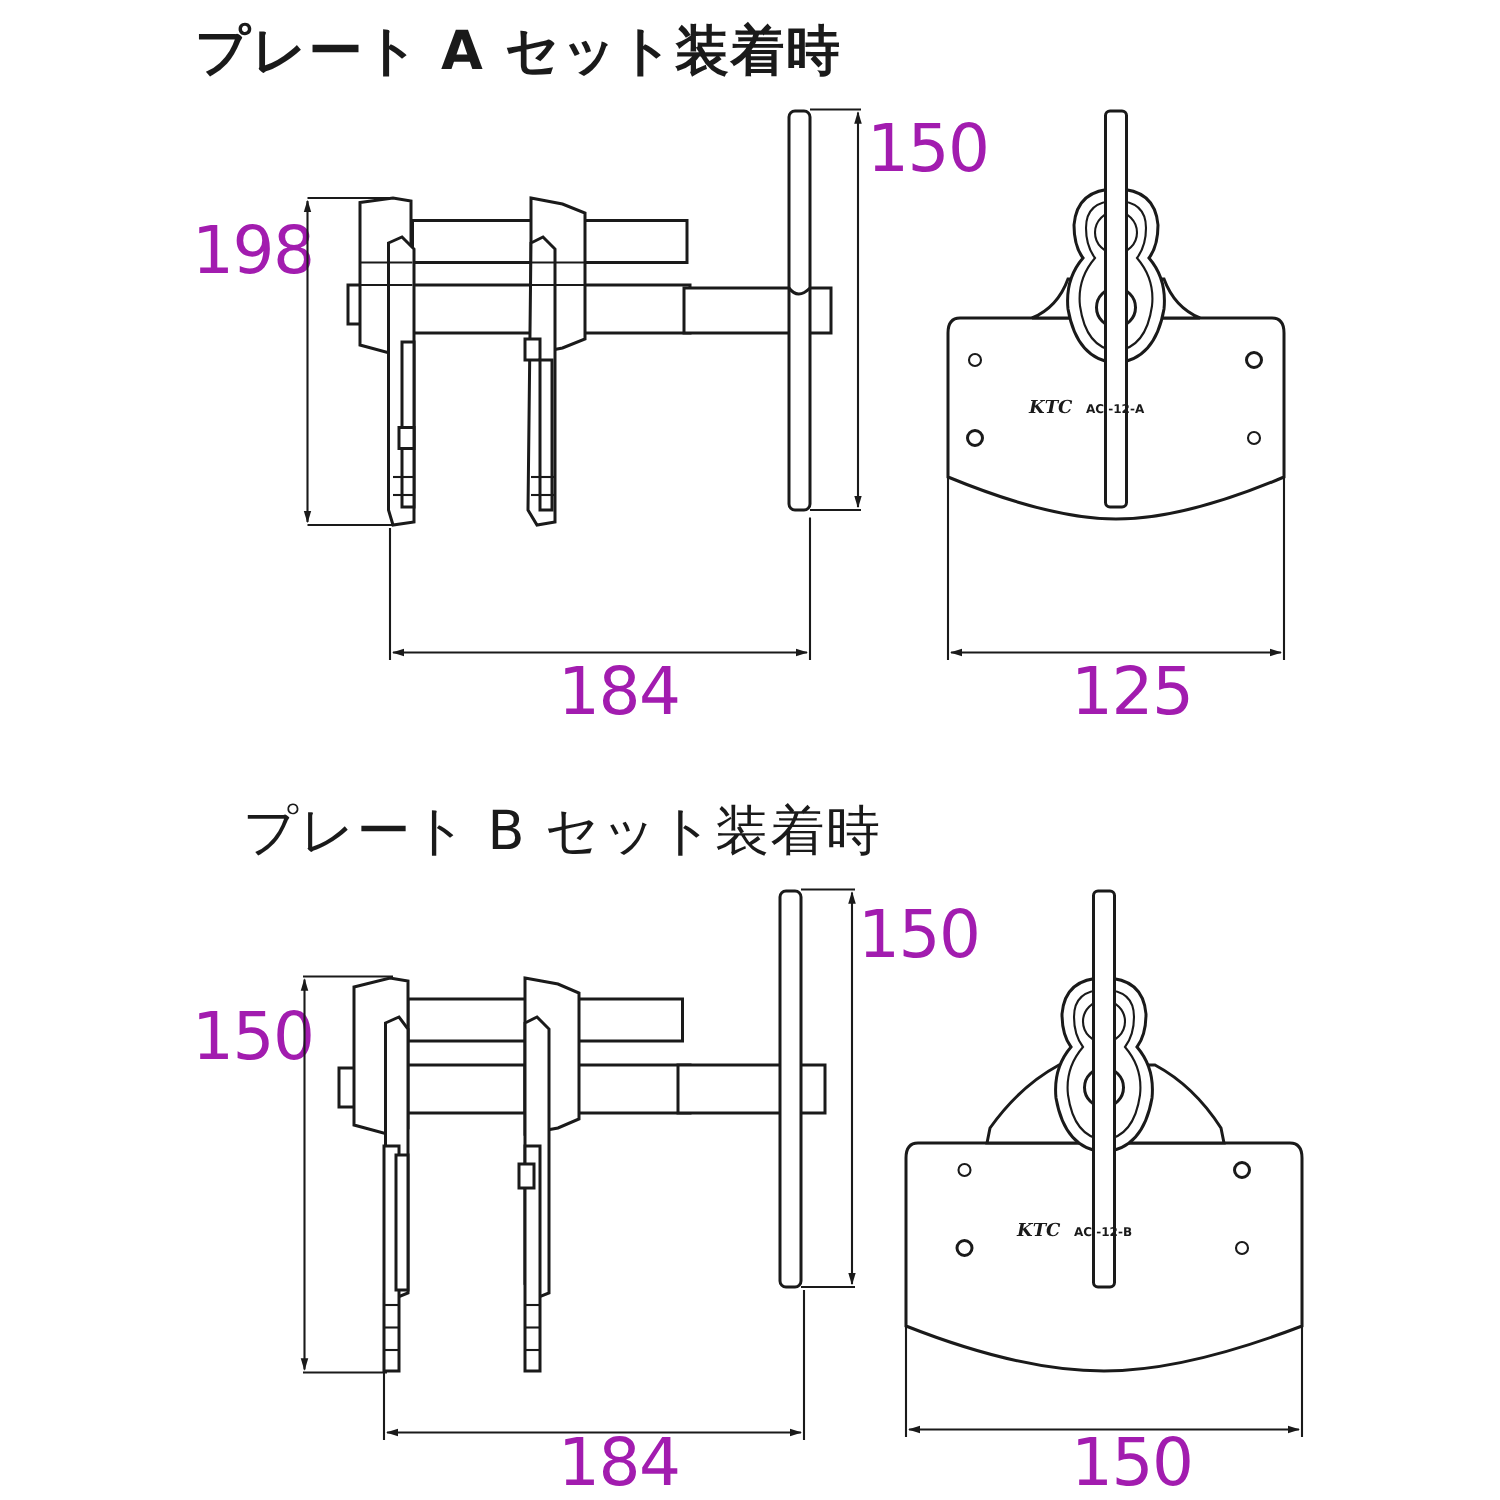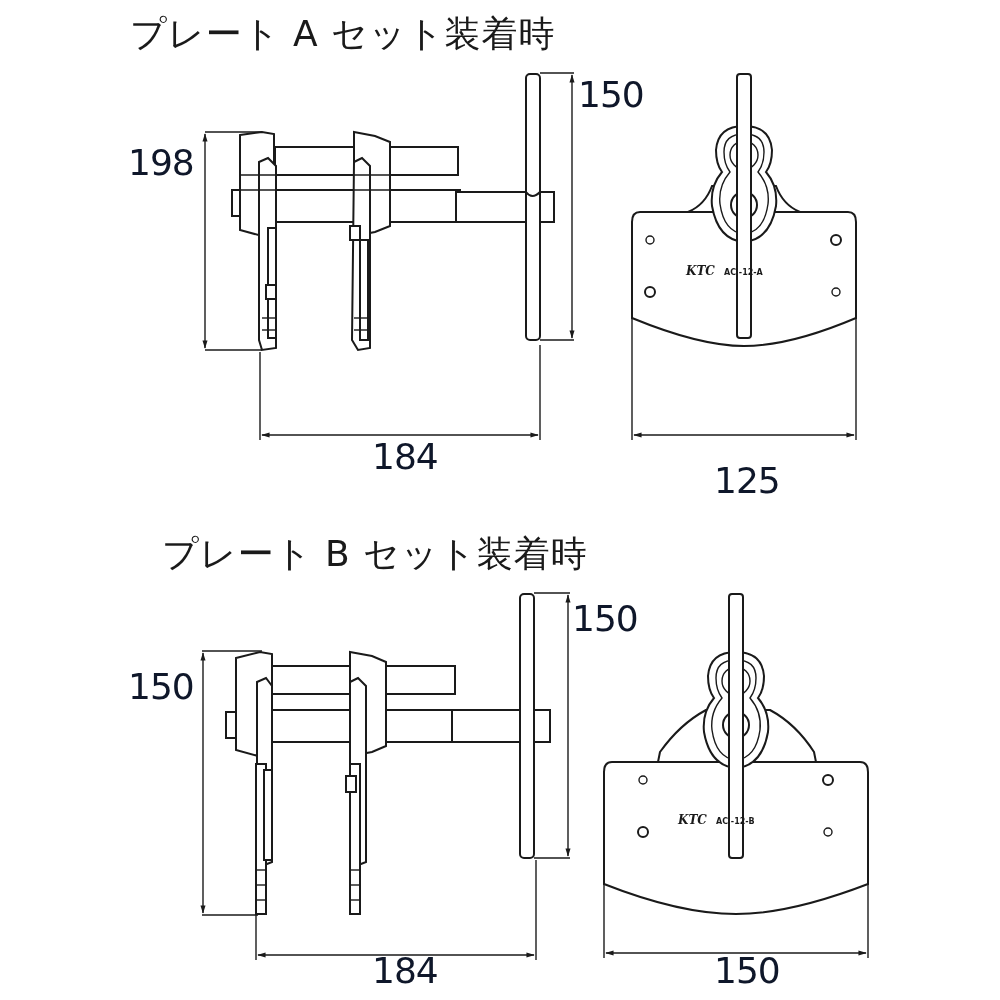--- a/index.html
+++ b/index.html
@@ -1,35 +1,35 @@
 <!DOCTYPE html>
 <html><head>
 <meta charset="utf-8">
 <style>
   html, body { margin: 0; padding: 0; background: #ffffff; }
   body { width: 1000px; height: 1000px; position: relative; overflow: hidden; font-family: "DejaVu Sans", sans-serif; }
   .title { position: absolute; font-family: "DejaVu Sans", sans-serif; font-size: 36px; color: #1a1a1a; letter-spacing: 1px; white-space: nowrap; }
-  .dim { position: absolute; font-family: "DejaVu Sans", sans-serif; font-size: 36px; color: #0f172a; white-space: nowrap; letter-spacing: -1px; }
+  .dim { position: absolute; font-family: "DejaVu Sans", sans-serif; font-size: 44px; color: #a21caf; white-space: nowrap; letter-spacing: -1px; }
   svg { position: absolute; left: 0; top: 0; }
   .ln { fill: none; stroke: #1a1a1a; stroke-width: 2; }
   .thin { fill: none; stroke: #1a1a1a; stroke-width: 1.4; }
   .fillw { fill: #ffffff; stroke: #1a1a1a; stroke-width: 2; }
   .lbl { font-family: "DejaVu Serif", serif; font-weight: bold; font-style: italic; fill: #1a1a1a; }
   .lbl2 { font-family: "DejaVu Sans", sans-serif; font-weight: bold; fill: #1a1a1a; }
 </style>
 </head>
 <body>
 
-<div class="title" style="left:130px; top:10px;">プレート A セット装着時</div>
+<div class="title" style="left:130px; top:10px;font-weight:bold;">プレート A セット装着時</div>
 <div class="title" style="left:162px; top:530px;">プレート B セット装着時</div>
 
 <div class="dim" style="left:128px; top:142px;">198</div>
 <div class="dim" style="left:578px; top:74px;">150</div>
 <div class="dim" style="left:372px; top:436px;">184</div>
-<div class="dim" style="left:714px; top:436px;margin-top:24px;">125</div>
+<div class="dim" style="left:714px; top:436px;">125</div>
 
 <div class="dim" style="left:128px; top:666px;">150</div>
 <div class="dim" style="left:572px; top:598px;">150</div>
 <div class="dim" style="left:372px; top:950px;">184</div>
 <div class="dim" style="left:714px; top:950px;">150</div>
 
 <svg width="1000" height="1000" viewBox="0 0 1000 1000">
   <defs>
     <marker id="arr" viewBox="0 0 10 10" refX="9" refY="5" markerWidth="6" markerHeight="6" orient="auto-start-reverse">
       <path d="M0,2 L10,5 L0,8 z" fill="#1a1a1a"></path>

